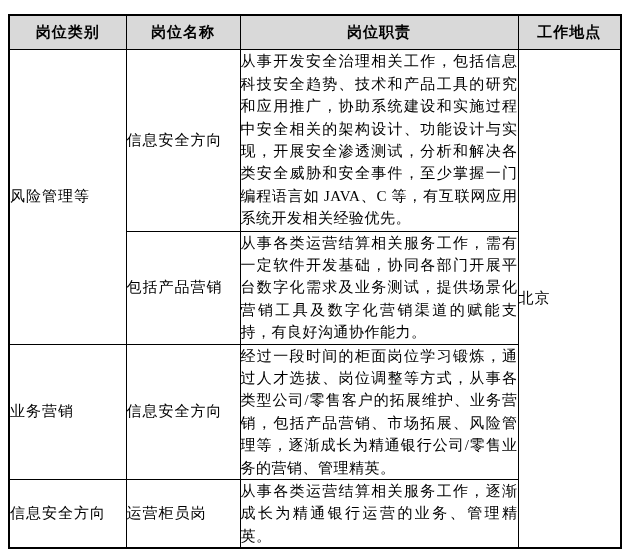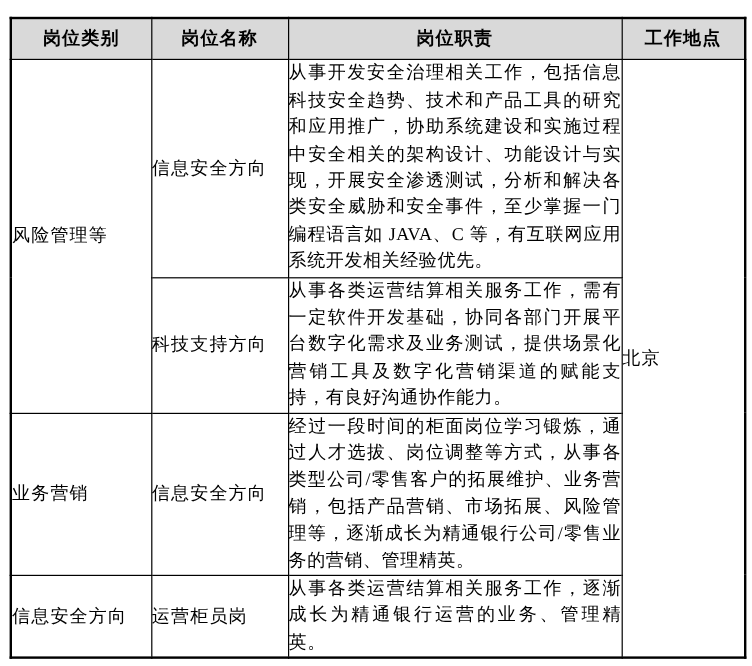--- a/index.html
+++ b/index.html
@@ -83,21 +83,21 @@
       </tr>
     </thead>
     <tbody>
       <tr class="row-sec">
         <td class="center-cell" rowspan="2">风险管理等</td>
         <td class="center-cell">信息安全方向</td>
         <td class="duty-cell">从事开发安全治理相关工作，包括信息科技安全趋势、技术和产品工具的研究和应用推广，协助系统建设和实施过程中安全相关的架构设计、功能设计与实现，开展安全渗透测试，分析和解决各类安全威胁和安全事件，至少掌握一门编程语言如 JAVA、C 等，有互联网应用系统开发相关经验优先。</td>
         <td class="center-cell" rowspan="4">北京</td>
       </tr>
       <tr class="row-tech">
-        <td class="center-cell">科技支持方向</td>
+        <td class="center-cell">包括产品营销</td>
         <td class="duty-cell">从事各类运营结算相关服务工作，需有一定软件开发基础，协同各部门开展平台数字化需求及业务测试，提供场景化营销工具及数字化营销渠道的赋能支持，有良好沟通协作能力。</td>
       </tr>
       <tr class="row-manager">
         <td class="center-cell">业务营销</td>
         <td class="center-cell">信息安全方向</td>
         <td class="duty-cell">经过一段时间的柜面岗位学习锻炼，通过人才选拔、岗位调整等方式，从事各类型公司/零售客户的拓展维护、业务营销，包括产品营销、市场拓展、风险管理等，逐渐成长为精通银行公司/零售业务的营销、管理精英。</td>
       </tr>
       <tr class="row-teller">
         <td class="center-cell">信息安全方向</td>
         <td class="center-cell">运营柜员岗</td>

